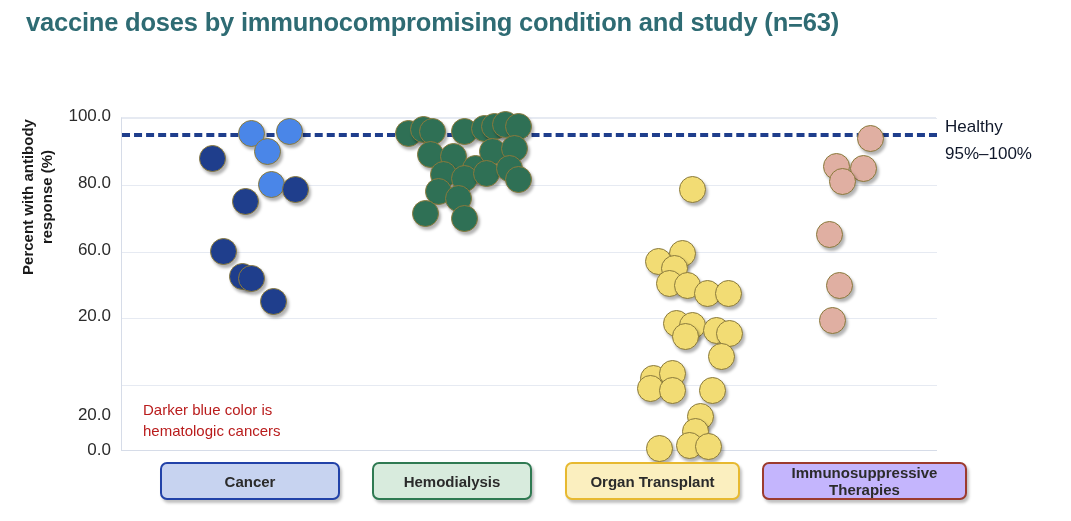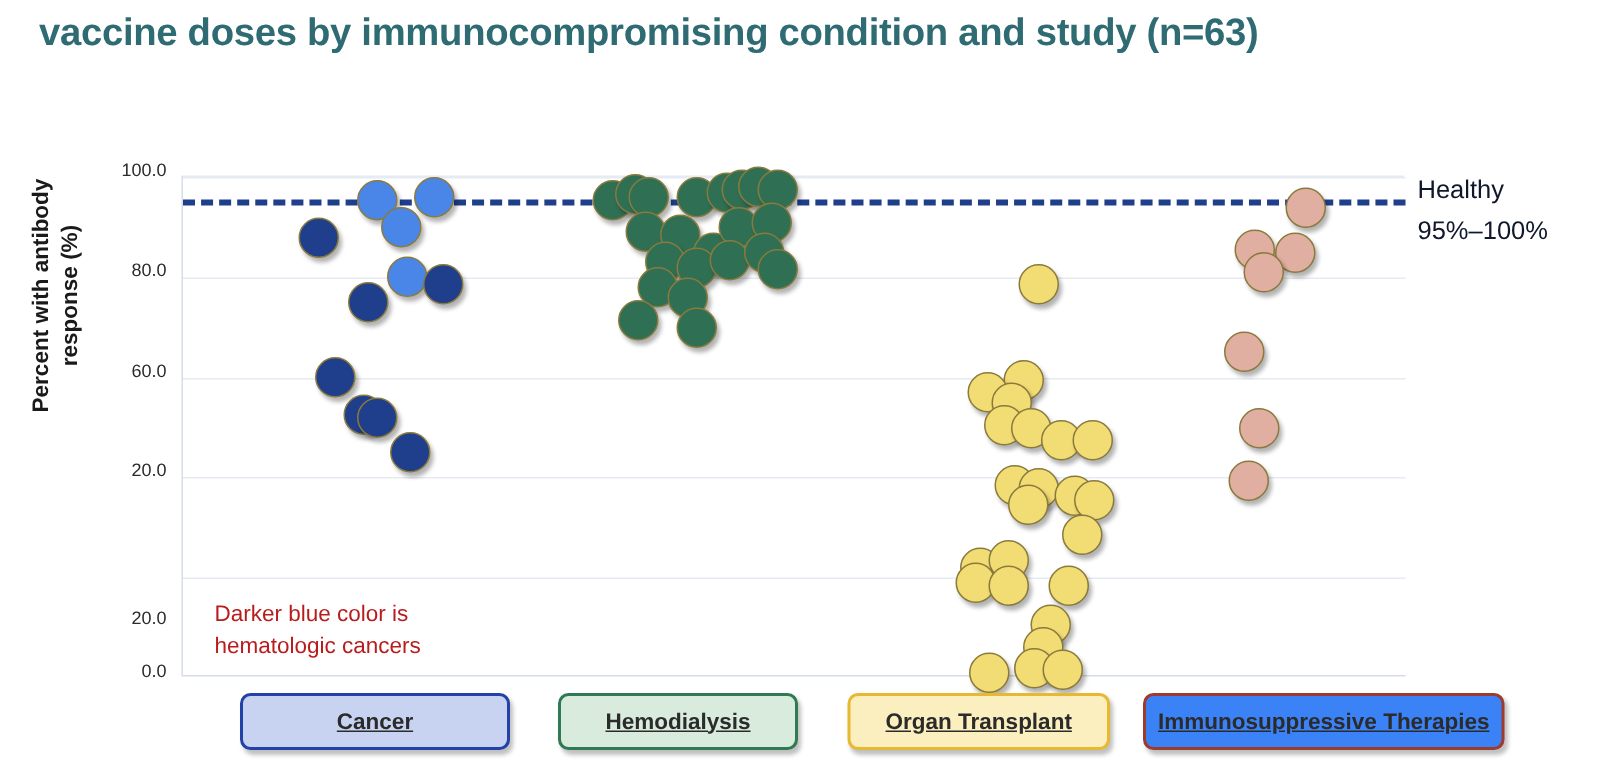--- a/index.html
+++ b/index.html
@@ -52,21 +52,21 @@
     position:absolute;left:0;width:815px;height:1px;
     background:#E6EAF2;
   }
   .axis-bottom{
     position:absolute;left:0;bottom:0;width:815px;height:1px;
     background:#D6DCE8;
   }
   .ytick{
     position:absolute;
     right:1120px; 
-    font-size:12px;
+    font-size:17px;
     color:#2b2b2b;
     text-align:right;
     width:72px;
   }
 
   
   .refline{
     position:absolute;
     left:0; width:815px;
     height:0;
@@ -114,21 +114,20 @@
     box-sizing:border-box;
     display:flex;
     align-items:center;
     justify-content:center;
     text-align:center;
     font-size:15px;
     font-weight:bold;
     color:#2b2b2b;
     line-height:17px;
     box-shadow:2px 3px 3px rgba(0,0,0,0.25);
-    text-decoration:underline;
   }
 </style>
 </head>
 <body>
 
 <div id="stage">
 
   <div class="title">
     <span class="line">vaccine doses by immunocompromising condition and study (n=63)</span>
   </div>
@@ -239,18 +238,18 @@
   <div id="catboxes">
       <div class="catbox" style="left: 160px; width: 180px; top: 462px; background: rgb(199, 211, 240); border-color: rgb(34, 66, 168);">
         <span>Cancer</span>
       </div>
       <div class="catbox" style="left: 372px; width: 160px; top: 462px; background: rgb(216, 235, 221); border-color: rgb(47, 122, 82);">
         <span>Hemodialysis</span>
       </div>
       <div class="catbox" style="left: 565px; width: 175px; top: 462px; background: rgb(251, 239, 191); border-color: rgb(231, 185, 48);">
         <span>Organ Transplant</span>
       </div>
-      <div class="catbox" style="left: 762px; width: 241px; top: 462px; background: #3b82f6; border-color: rgb(156, 59, 46);">
+      <div class="catbox" style="left: 762px; width: 205px; top: 462px; background: #c4b5fd; border-color: rgb(156, 59, 46);">
         <span>Immunosuppressive Therapies</span>
       </div>
     </div>
 
 </div>
 
 </body></html>

